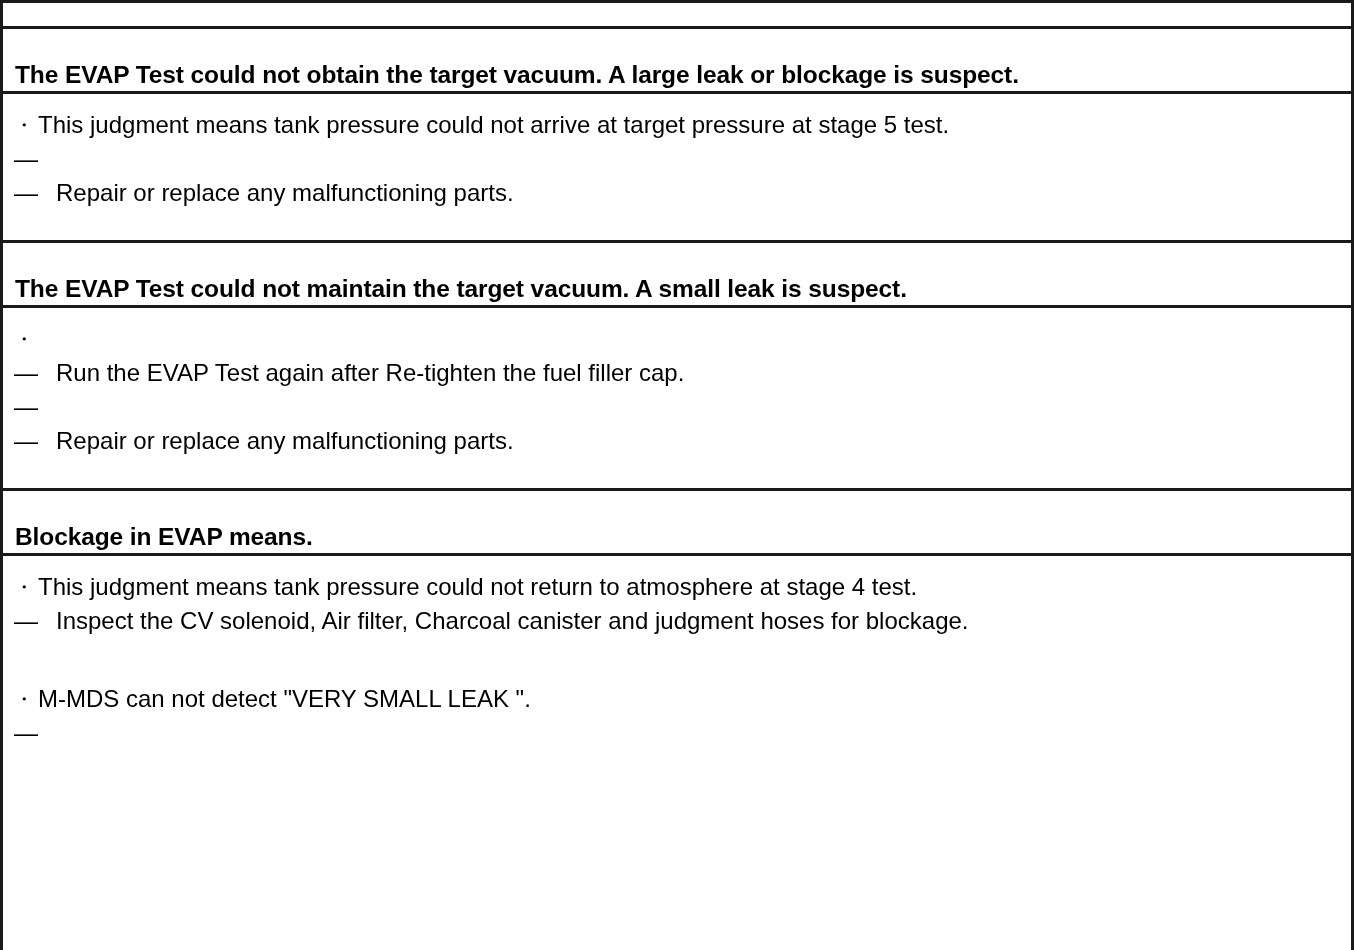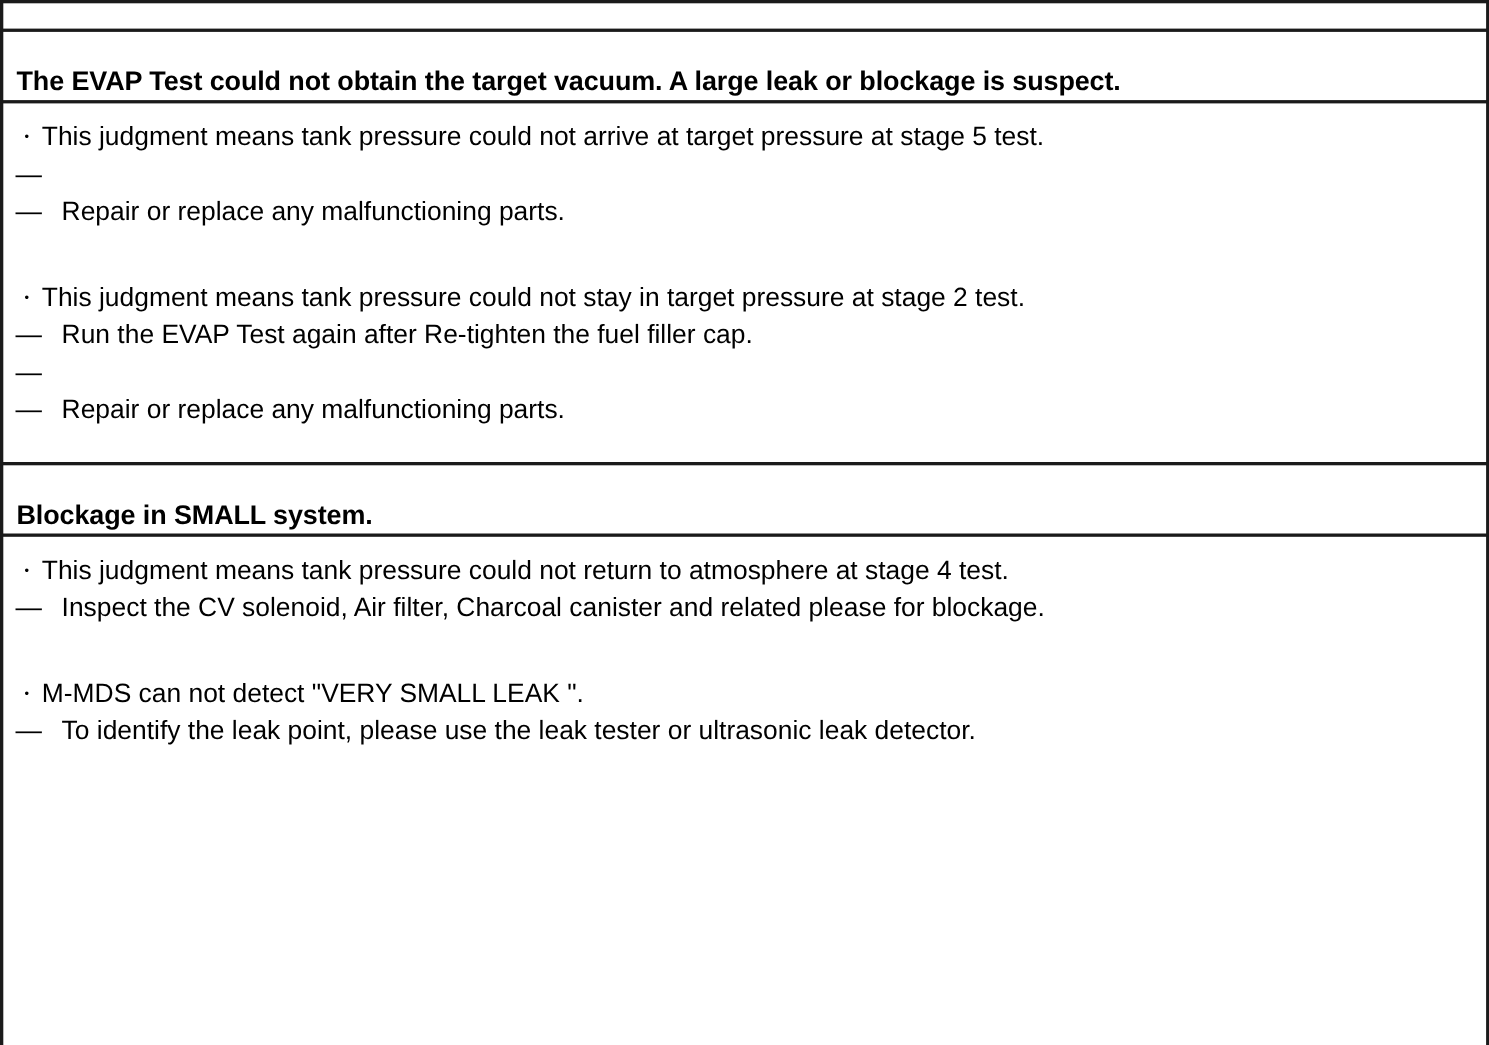--- a/index.html
+++ b/index.html
@@ -126,62 +126,63 @@
           <span class="marker dash">—</span>
         </div>
         <div class="line">
           <span class="marker dash">—</span>
           <span class="line-text">Repair or replace any malfunctioning parts.</span>
         </div>
       </div>
     </div>
 
     <div class="block">
+      <div class="header-box">
+        <span class="header-text">The EVAP Test could not maintain the target vacuum. A small leak is suspect.</span>
+      </div>
       <div class="body-list">
         <div class="line">
           <span class="marker bullet">・</span>
-          <span class="line-text">This judgment means tank pressure could not stay in target pressure at stage 2 test.</span>
         </div>
         <div class="line">
           <span class="marker dash">—</span>
           <span class="line-text">Run the EVAP Test again after Re-tighten the fuel filler cap.</span>
         </div>
         <div class="line">
           <span class="marker dash">—</span>
         </div>
         <div class="line">
           <span class="marker dash">—</span>
           <span class="line-text">Repair or replace any malfunctioning parts.</span>
         </div>
       </div>
     </div>
 
     <div class="block">
       <div class="header-box">
-        <span class="header-text">Blockage in SMALL system.</span>
+        <span class="header-text">Blockage in EVAP means.</span>
       </div>
       <div class="body-list">
         <div class="line">
           <span class="marker bullet">・</span>
           <span class="line-text">This judgment means tank pressure could not return to atmosphere at stage 4 test.</span>
         </div>
         <div class="line">
           <span class="marker dash">—</span>
-          <span class="line-text">Inspect the CV solenoid, Air filter, Charcoal canister and related please for blockage.</span>
+          <span class="line-text">Inspect the CV solenoid, Air filter, Charcoal canister and judgment hoses for blockage.</span>
         </div>
       </div>
     </div>
 
     <div class="block">
       <div class="body-list">
         <div class="line">
           <span class="marker bullet">・</span>
           <span class="line-text">M-MDS can not detect  "VERY SMALL LEAK ".</span>
         </div>
         <div class="line">
           <span class="marker dash">—</span>
-          <span class="line-text">To identify the leak point, please use the leak tester or ultrasonic leak detector.</span>
         </div>
       </div>
     </div>
 
   </div>
 </div>
 
 </body></html>

